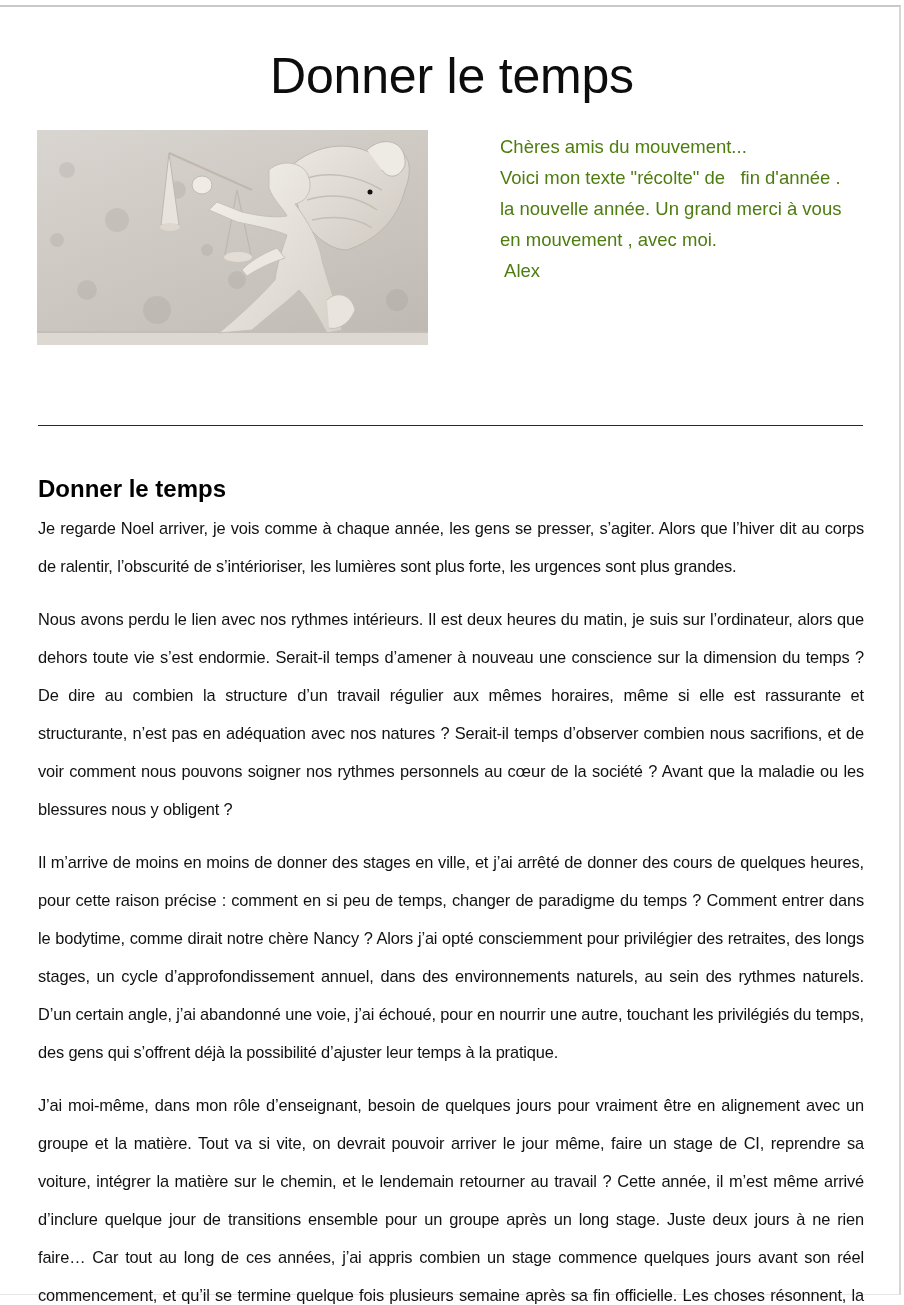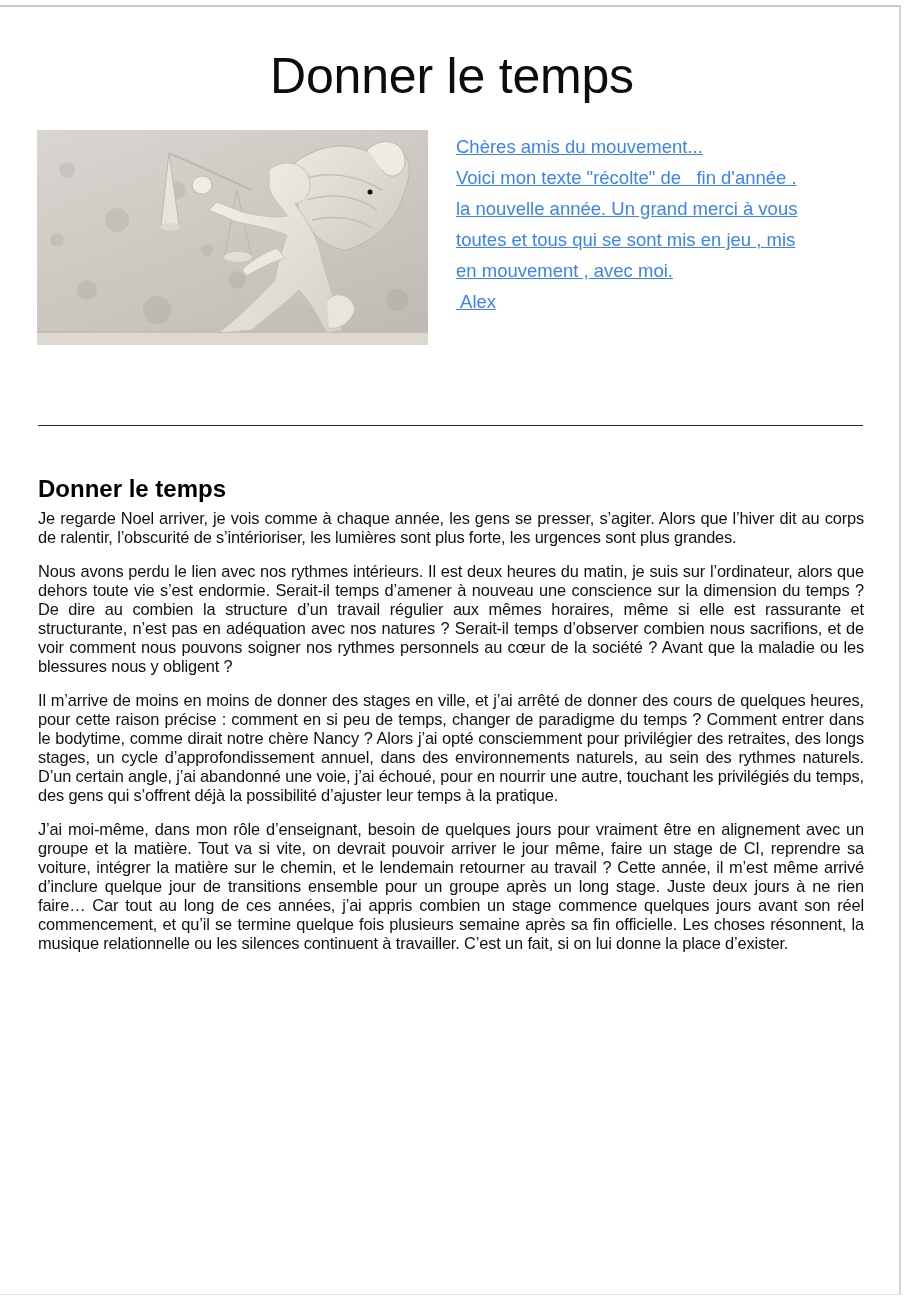--- a/index.html
+++ b/index.html
@@ -44,27 +44,26 @@
       left: 37px;
       top: 130px;
       width: 391px;
       height: 215px;
       overflow: hidden;
       background: linear-gradient(160deg, #d9d5d0 0%, #cfcac4 40%, #c7c2bc 70%, #bdb8b2 100%);
     }
     .hero-image svg { display: block; }
     .intro {
       position: absolute;
-      left: 456px;
+      left: 500px;
       top: 131px;
       width: 400px;
       font-size: 18.5px;
       line-height: 31px;
-      color: #3b82f6;
-      text-decoration: underline;
+      color: #4d7c0f;
     }
     .intro div { white-space: pre; }
     .rule {
       position: absolute;
       left: 38px;
       top: 425px;
       width: 825px;
       height: 0;
       border-top: 1.5px solid #2a2a2a;
     }
@@ -77,21 +76,21 @@
     .article h2 {
       margin: 0 0 4px 0;
       font-size: 24px;
       font-weight: bold;
       line-height: 32px;
       color: #000;
     }
     .article p {
       margin: 0 0 15px 0;
       font-size: 16.4px;
-      line-height: 19px;
+      line-height: 38px;
       text-align: justify;
       color: #111;
       letter-spacing: -0.15px;
       word-spacing: 0px;
     }
   </style>
 </head>
 <body>
 
 <div class="page-frame"></div>
@@ -141,21 +140,20 @@
     <path d="M232 40 C245 28 268 32 272 48 C276 62 268 72 258 74 C270 90 282 110 285 130 C290 150 300 175 305 200 L290 203 C280 185 272 170 262 160 C250 172 232 185 215 200 L182 203 C200 188 220 170 238 150 C240 135 245 120 250 105 C238 100 220 96 200 92 L172 80 L180 72 L205 82 C222 86 238 88 250 86 C246 78 236 70 232 58 Z" fill="url(#fig)" stroke="#c7c0b7" stroke-width="1"></path>
     <path d="M240 118 C225 124 212 132 205 140 L210 146 C222 138 236 132 248 128 Z" fill="#ece7e1" stroke="#c7c0b7" stroke-width="1"></path>
     <path d="M290 170 C300 160 315 165 318 180 C312 195 300 200 292 198" fill="#e9e4dd" stroke="#c7c0b7" stroke-width="1"></path>
   </svg>
 </div>
 
 <div class="intro">
   <div>Chères amis du mouvement...</div>
   <div>Voici mon texte "récolte" de   fin d'année .</div>
   <div>la nouvelle année. Un grand merci à vous</div>
-  <div>toutes et tous qui se sont mis en jeu , mis</div>
   <div>en mouvement , avec moi.</div>
   <div> Alex</div>
 </div>
 
 <div class="rule"></div>
 
 <div class="article">
   <h2>Donner le temps</h2>
   <p>Je regarde Noel arriver, je vois comme à chaque année, les gens se presser, s’agiter. Alors que l’hiver dit au corps de ralentir, l’obscurité de s’intérioriser, les lumières sont plus forte, les urgences sont plus grandes.</p>
   <p>Nous avons perdu le lien avec nos rythmes intérieurs. Il est deux heures du matin, je suis sur l’ordinateur, alors que dehors toute vie s’est endormie. Serait-il temps d’amener à nouveau une conscience sur la dimension du temps ? De dire au combien la structure d’un travail régulier aux mêmes horaires, même si elle est rassurante et structurante, n’est pas en adéquation avec nos natures ? Serait-il temps d’observer combien nous sacrifions, et de voir comment nous pouvons soigner nos rythmes personnels au cœur de la société ? Avant que la maladie ou les blessures nous y obligent ?</p>

